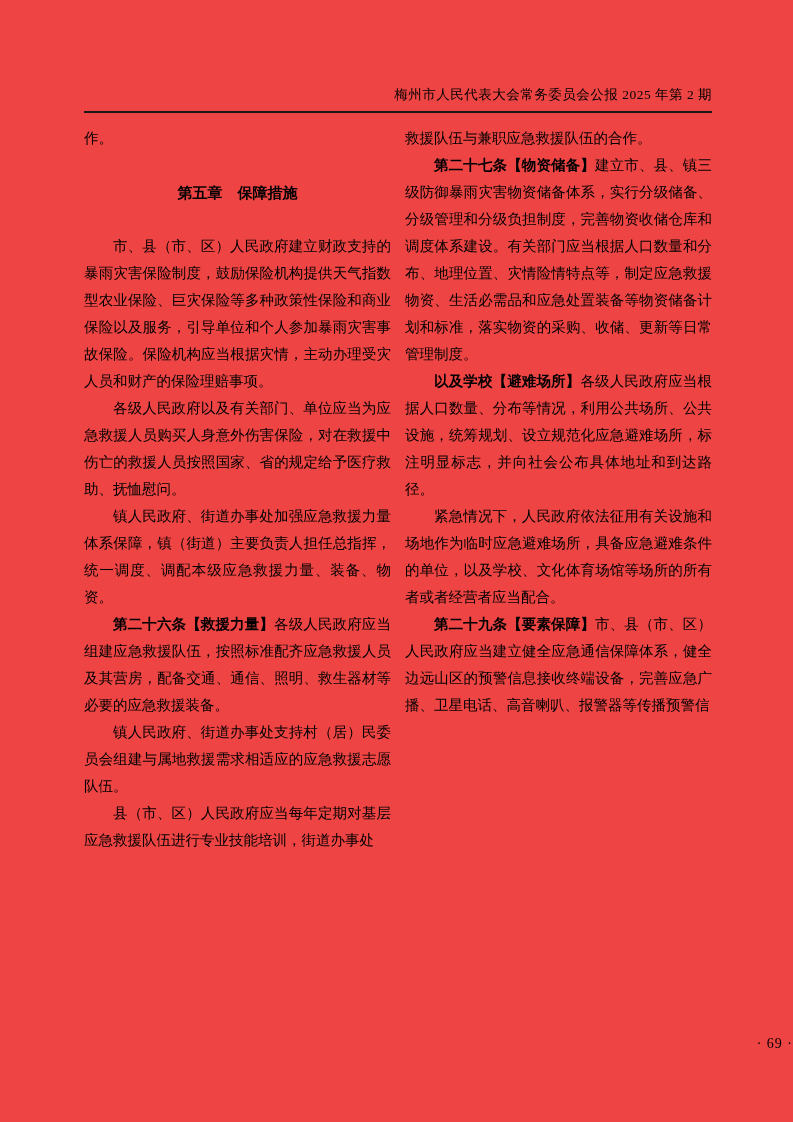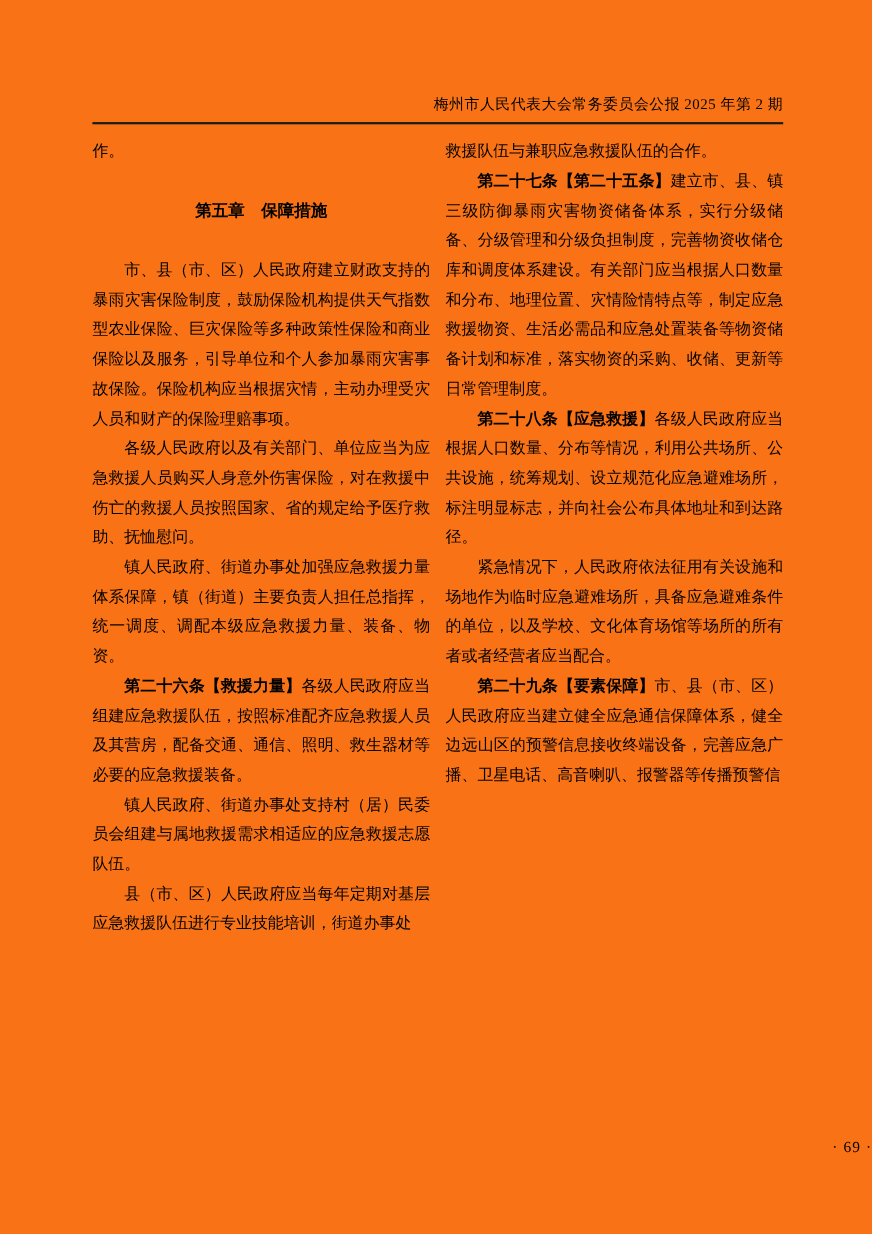--- a/index.html
+++ b/index.html
@@ -11,21 +11,21 @@
     width: 793px;
     height: 1122px;
     font-family: "Liberation Serif", "DejaVu Serif", serif;
     color: #000;
     -webkit-font-smoothing: antialiased;
   }
   .page {
     position: relative;
     width: 793px;
     height: 1122px;
-    background: #f97316;
+    background: #ef4444;
     box-sizing: border-box;
     padding: 86px 81px 0 84px;
     overflow: hidden;
   }
   .header {
     text-align: right;
     font-size: 13.5px;
     line-height: 18px;
     letter-spacing: 0.5px;
     padding-bottom: 7px;
@@ -49,21 +49,21 @@
   }
   .column p.continuation {
     text-indent: 0;
   }
   .column p.chapter {
     text-indent: 0;
     text-align: center;
     font-weight: 700;
     font-size: 15px;
     margin: 27px 0;
-    font-family: Liberation Mono, monospace;
+    font-family: Liberation Sans, sans-serif;
   }
   .article-lead {
     font-weight: 700;
     font-family: "Liberation Sans", "DejaVu Sans", sans-serif;
   }
   .footer {
     position: absolute;
     left: 0;
     right: 0;
     top: 1036px;
@@ -86,22 +86,22 @@
         <p class="chapter">第五章　保障措施</p>
         <p class="para">市、县（市、区）人民政府建立财政支持的暴雨灾害保险制度，鼓励保险机构提供天气指数型农业保险、巨灾保险等多种政策性保险和商业保险以及服务，引导单位和个人参加暴雨灾害事故保险。保险机构应当根据灾情，主动办理受灾人员和财产的保险理赔事项。</p>
         <p class="para">各级人民政府以及有关部门、单位应当为应急救援人员购买人身意外伤害保险，对在救援中伤亡的救援人员按照国家、省的规定给予医疗救助、抚恤慰问。</p>
         <p class="para">镇人民政府、街道办事处加强应急救援力量体系保障，镇（街道）主要负责人担任总指挥，统一调度、调配本级应急救援力量、装备、物资。</p>
         <p class="para"><span class="article-lead">第二十六条【救援力量】</span>各级人民政府应当组建应急救援队伍，按照标准配齐应急救援人员及其营房，配备交通、通信、照明、救生器材等必要的应急救援装备。</p>
         <p class="para">镇人民政府、街道办事处支持村（居）民委员会组建与属地救援需求相适应的应急救援志愿队伍。</p>
         <p class="para">县（市、区）人民政府应当每年定期对基层应急救援队伍进行专业技能培训，街道办事处</p>
       </div>
     <div class="column" id="col-1">
         <p class="continuation">救援队伍与兼职应急救援队伍的合作。</p>
-        <p class="para"><span class="article-lead">第二十七条【第二十五条】</span>建立市、县、镇三级防御暴雨灾害物资储备体系，实行分级储备、分级管理和分级负担制度，完善物资收储仓库和调度体系建设。有关部门应当根据人口数量和分布、地理位置、灾情险情特点等，制定应急救援物资、生活必需品和应急处置装备等物资储备计划和标准，落实物资的采购、收储、更新等日常管理制度。</p>
-        <p class="para"><span class="article-lead">第二十八条【应急救援】</span>各级人民政府应当根据人口数量、分布等情况，利用公共场所、公共设施，统筹规划、设立规范化应急避难场所，标注明显标志，并向社会公布具体地址和到达路径。</p>
+        <p class="para"><span class="article-lead">第二十七条【物资储备】</span>建立市、县、镇三级防御暴雨灾害物资储备体系，实行分级储备、分级管理和分级负担制度，完善物资收储仓库和调度体系建设。有关部门应当根据人口数量和分布、地理位置、灾情险情特点等，制定应急救援物资、生活必需品和应急处置装备等物资储备计划和标准，落实物资的采购、收储、更新等日常管理制度。</p>
+        <p class="para"><span class="article-lead">以及学校【避难场所】</span>各级人民政府应当根据人口数量、分布等情况，利用公共场所、公共设施，统筹规划、设立规范化应急避难场所，标注明显标志，并向社会公布具体地址和到达路径。</p>
         <p class="para">紧急情况下，人民政府依法征用有关设施和场地作为临时应急避难场所，具备应急避难条件的单位，以及学校、文化体育场馆等场所的所有者或者经营者应当配合。</p>
         <p class="para"><span class="article-lead">第二十九条【要素保障】</span>市、县（市、区）人民政府应当建立健全应急通信保障体系，健全边远山区的预警信息接收终端设备，完善应急广播、卫星电话、高音喇叭、报警器等传播预警信</p>
       </div>
   </div>
 
   <div class="footer">
     <span>· 69 ·</span>
   </div>
 </div>
 

